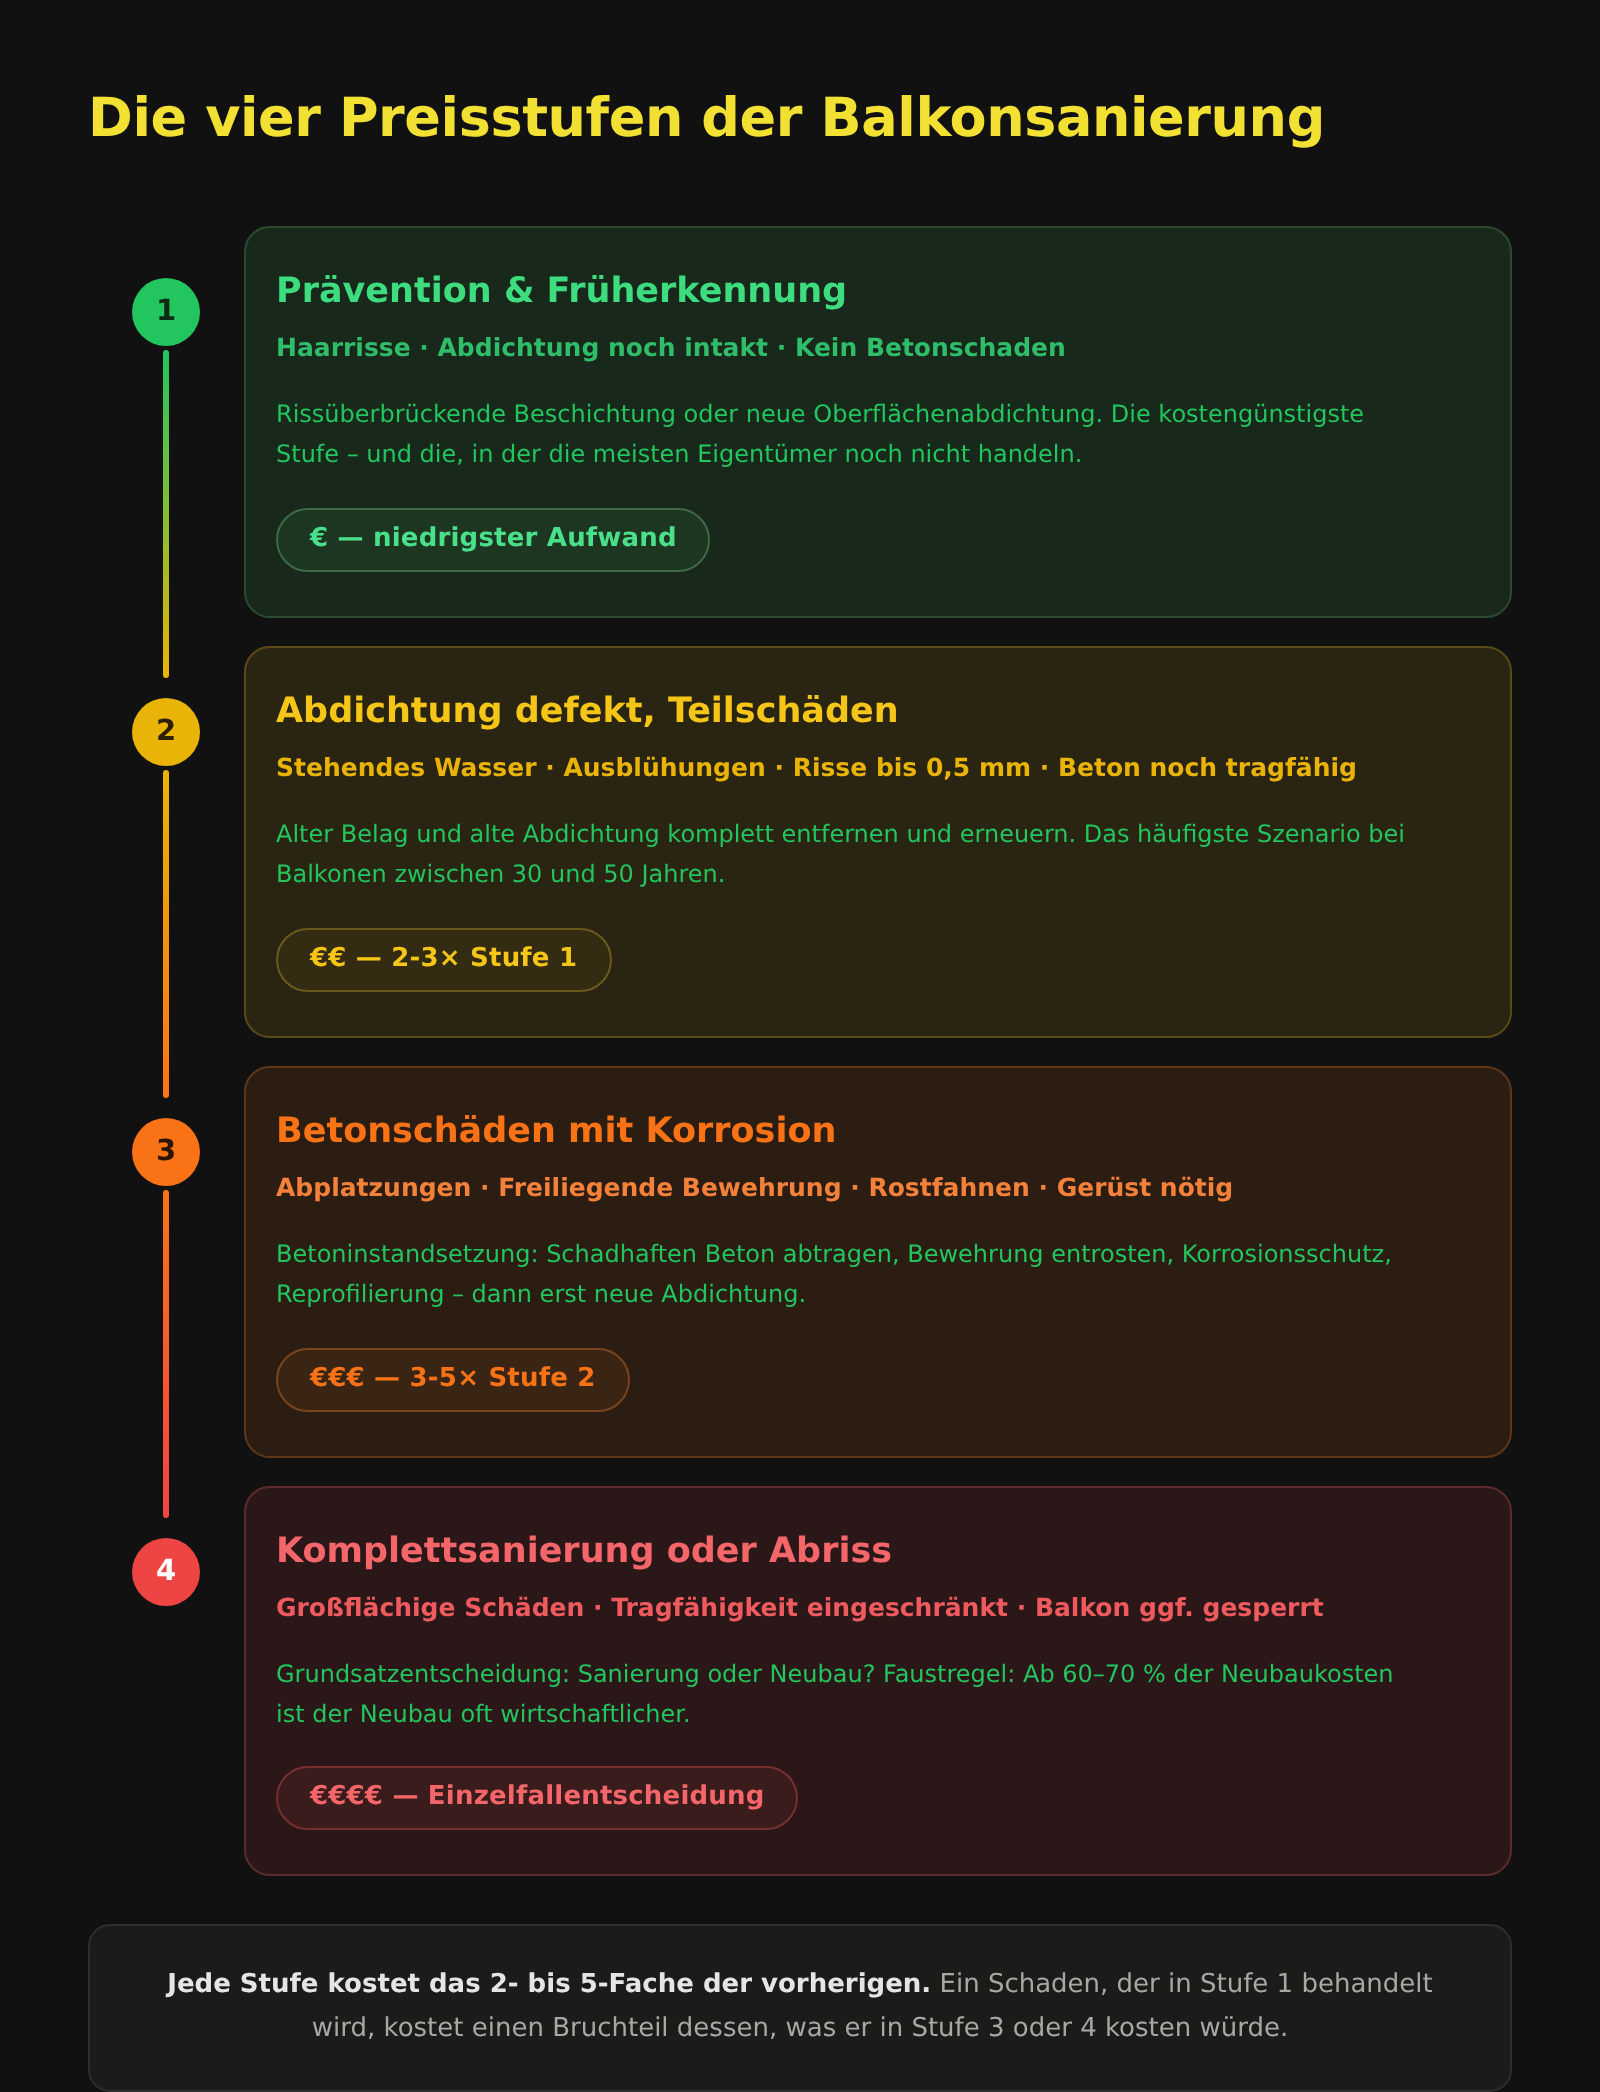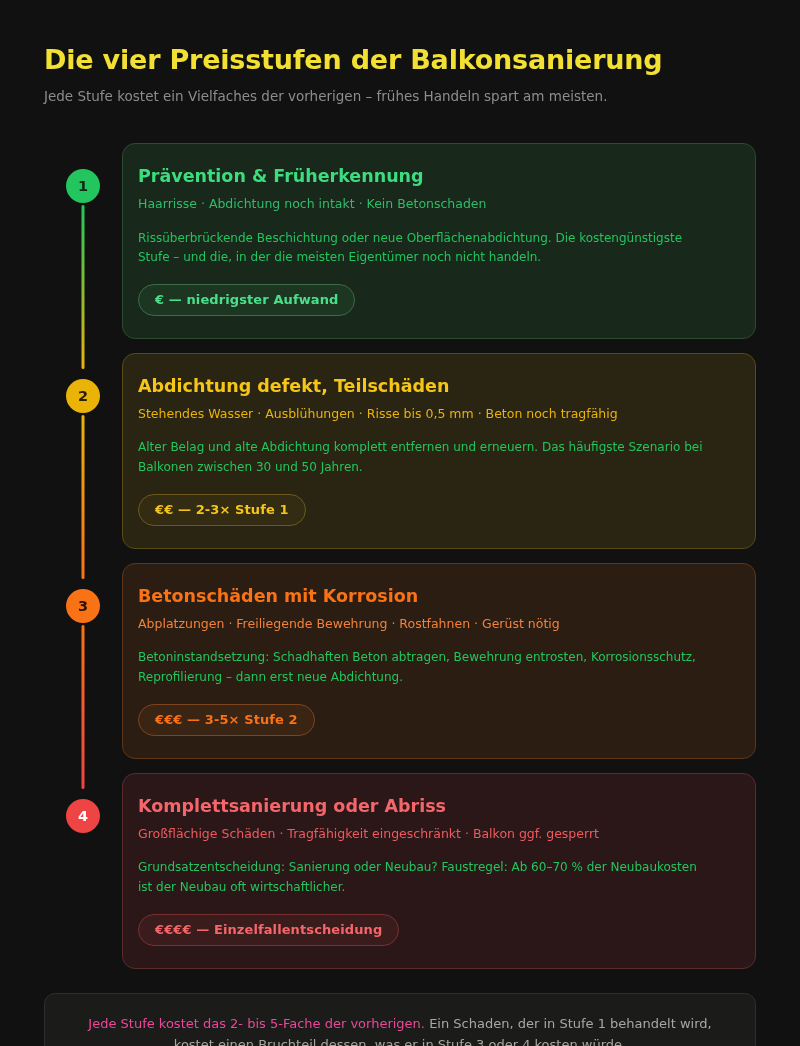--- a/index.html
+++ b/index.html
@@ -106,21 +106,21 @@
 
   .card-title {
     font-size: 17.5px;
     font-weight: 700;
     line-height: 1.2;
     margin-bottom: 9px;
   }
 
   .card-meta {
     font-size: 12.5px;
-    font-weight: 400;
+    font-weight: 700;
     line-height: 1.3;
     margin-bottom: 16px;
   }
 
   .card-body {
     font-size: 12px;
     color: #22c55e;
     line-height: 1.65;
     margin-bottom: 16px;
     max-width: 565px;
@@ -143,32 +143,31 @@
     border: 1px solid #2e2e2a;
     border-radius: 11px;
     padding: 19px 34px 20px 34px;
     text-align: center;
     font-size: 13px;
     line-height: 1.65;
     color: #a9a7a2;
   }
 
   .note strong {
-    color: #ec4899;
-    font-weight: 400;
+    color: #e5e5e5;
+    font-weight: 700;
   }
 </style>
 </head>
 <body>
 
 <div class="page">
 
   <div class="header">
     <h1 class="page-title">Die vier Preisstufen der Balkonsanierung</h1>
-    <p class="page-subtitle">Jede Stufe kostet ein Vielfaches der vorherigen – frühes Handeln spart am meisten.</p>
   </div>
 
   <div class="timeline" id="timeline">
       <div class="stage">
         <div class="rail">
           <div class="badge" style="background: rgb(34, 197, 94); color: rgb(12, 42, 20);">1</div>
           <div class="connector" style="background: linear-gradient(rgb(34, 197, 94), rgb(234, 179, 8));"></div>
         </div>
         <div class="card" style="background: rgb(24, 40, 26); border-color: rgb(44, 74, 48);"><div class="card-title" style="color: rgb(61, 220, 127);">Prävention &amp; Früherkennung</div><div class="card-meta" style="color: rgb(47, 189, 106);">Haarrisse · Abdichtung noch intakt · Kein Betonschaden</div><div class="card-body">Rissüberbrückende Beschichtung oder neue Oberflächenabdichtung. Die kostengünstigste Stufe – und die, in der die meisten Eigentümer noch nicht handeln.</div><span class="pill" style="background: rgb(29, 54, 34); border-color: rgb(60, 107, 69); color: rgb(74, 224, 138);">€ — niedrigster Aufwand</span></div>
       </div>

